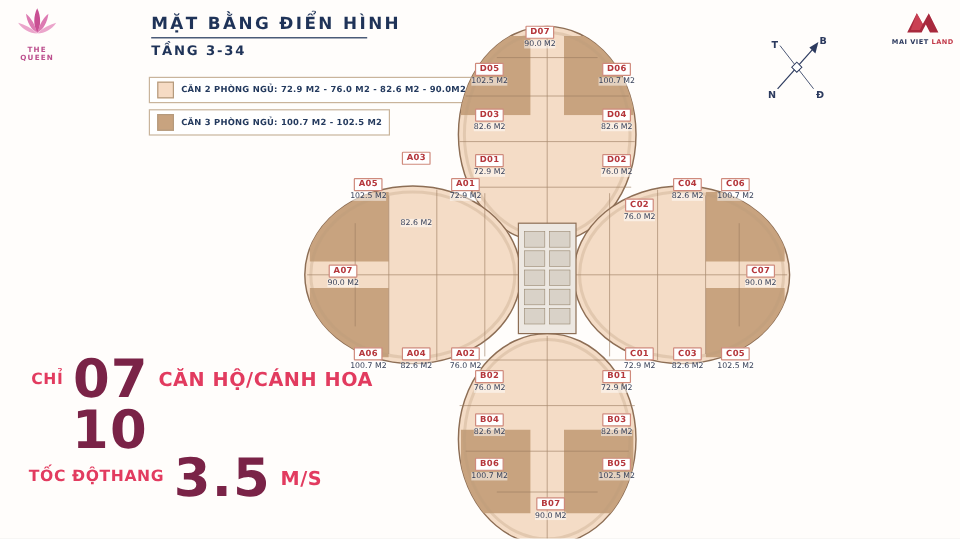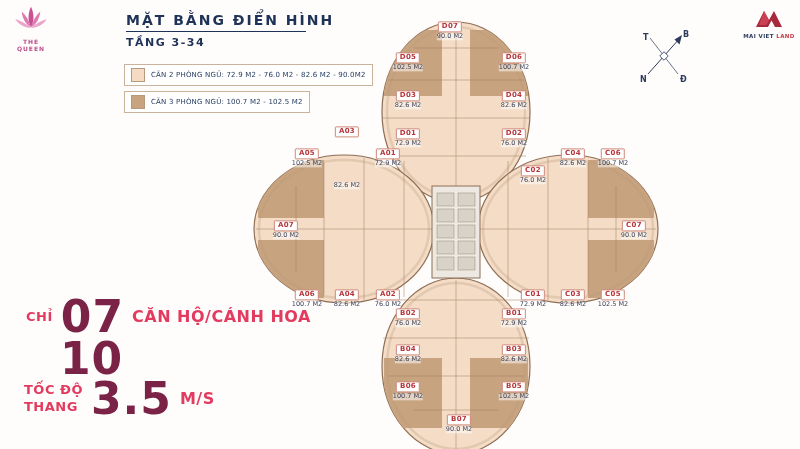--- a/index.html
+++ b/index.html
@@ -13,21 +13,21 @@
 
   
   .header{position:absolute;left:126px;top:12px;}
   .title{font-size:14px;font-weight:bold;color:var(--navy,#1f3358);letter-spacing:2px;white-space:nowrap;}
   .title-rule{width:180px;border-top:1.5px solid var(--navy,#1f3358);margin:3px 0 4px;}
   .subtitle{font-size:11px;font-weight:bold;color:var(--navy,#1f3358);letter-spacing:1.5px;}
 
   
   .legend{position:absolute;left:124px;top:64px;}
   .legend-row{display:flex;align-items:center;gap:6px;border:1px solid #c9b49b;background:#fff;
-    padding:3px 6px;margin-bottom:5px;width:max-content;}
+    padding:3px 6px;margin-bottom:5px;width:max-content;font-weight:bold;}
   .swatch{width:12px;height:12px;border:1px solid #b59a7d;flex:none;}
   .legend-label{font-size:7px;color:#243a5e;letter-spacing:.2px;white-space:nowrap;}
 
   
   .compass{position:absolute;left:636px;top:26px;}
 
   
   .mvl-logo{position:absolute;left:742px;top:8px;width:54px;text-align:center;}
   .mvl-text{font-size:5.5px;font-weight:bold;letter-spacing:.4px;margin-top:1px;white-space:nowrap;}
   .mvl-text .l1{color:#2c3a5e;}
@@ -42,21 +42,21 @@
   .uarea{font-size:6.5px;color:#39425a;margin-top:1px;white-space:nowrap;background:rgba(255,255,255,.5);line-height:1.1;}
 
   
   .promo-row{position:absolute;display:flex;align-items:center;}
   .p-num{font-size:44px;font-weight:bold;color:var(--maroon,#7a2347);line-height:.95;letter-spacing:1px;}
   .p-small{font-size:13px;font-weight:bold;color:var(--red,#e23b5f);letter-spacing:.5px;}
   .p-mid{font-size:16px;font-weight:bold;color:var(--red,#e23b5f);letter-spacing:.5px;white-space:nowrap;}
   .promo-1{left:26px;top:296px;gap:8px;}
   .promo-2{left:60px;top:338px;gap:12px;align-items:center;}
   .promo-3{left:24px;top:378px;gap:8px;}
-  .stack{display:flex;flex-direction:column;line-height:1.3;}
+  .stack{display:flex;line-height:1.3;}
 </style>
 </head>
 <body>
 
 <div class="stage">
 
   <div class="queen-logo">
     <svg width="40" height="28" viewBox="0 0 40 30">
       <path d="M20 2 C16.5 9 16.5 18 20 24 C23.5 18 23.5 9 20 2Z" fill="#c94f93"></path>
       <path d="M10 7 C11 15 14.5 21 20 24 C18 17 15 11 10 7Z" fill="#dd7ab2"></path>

